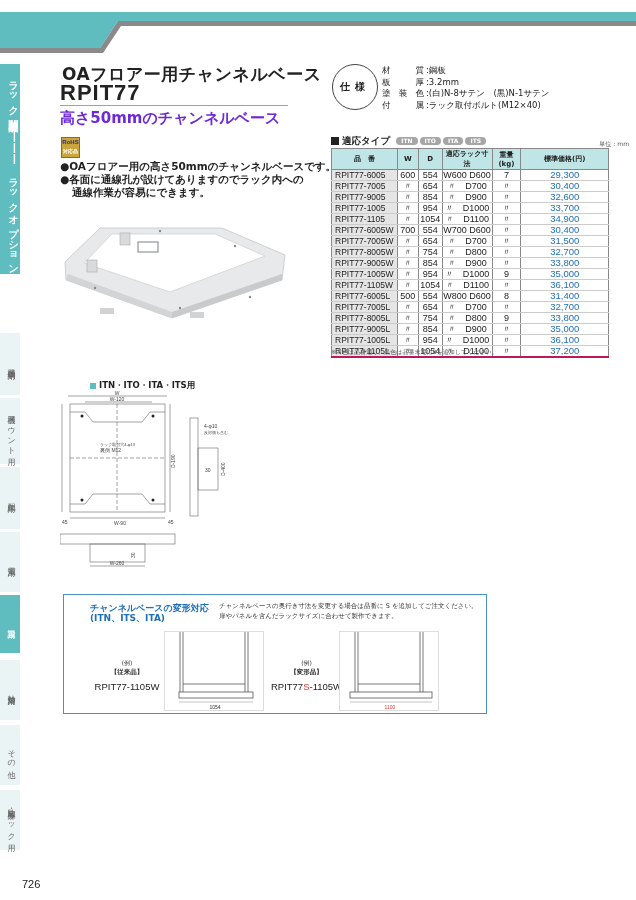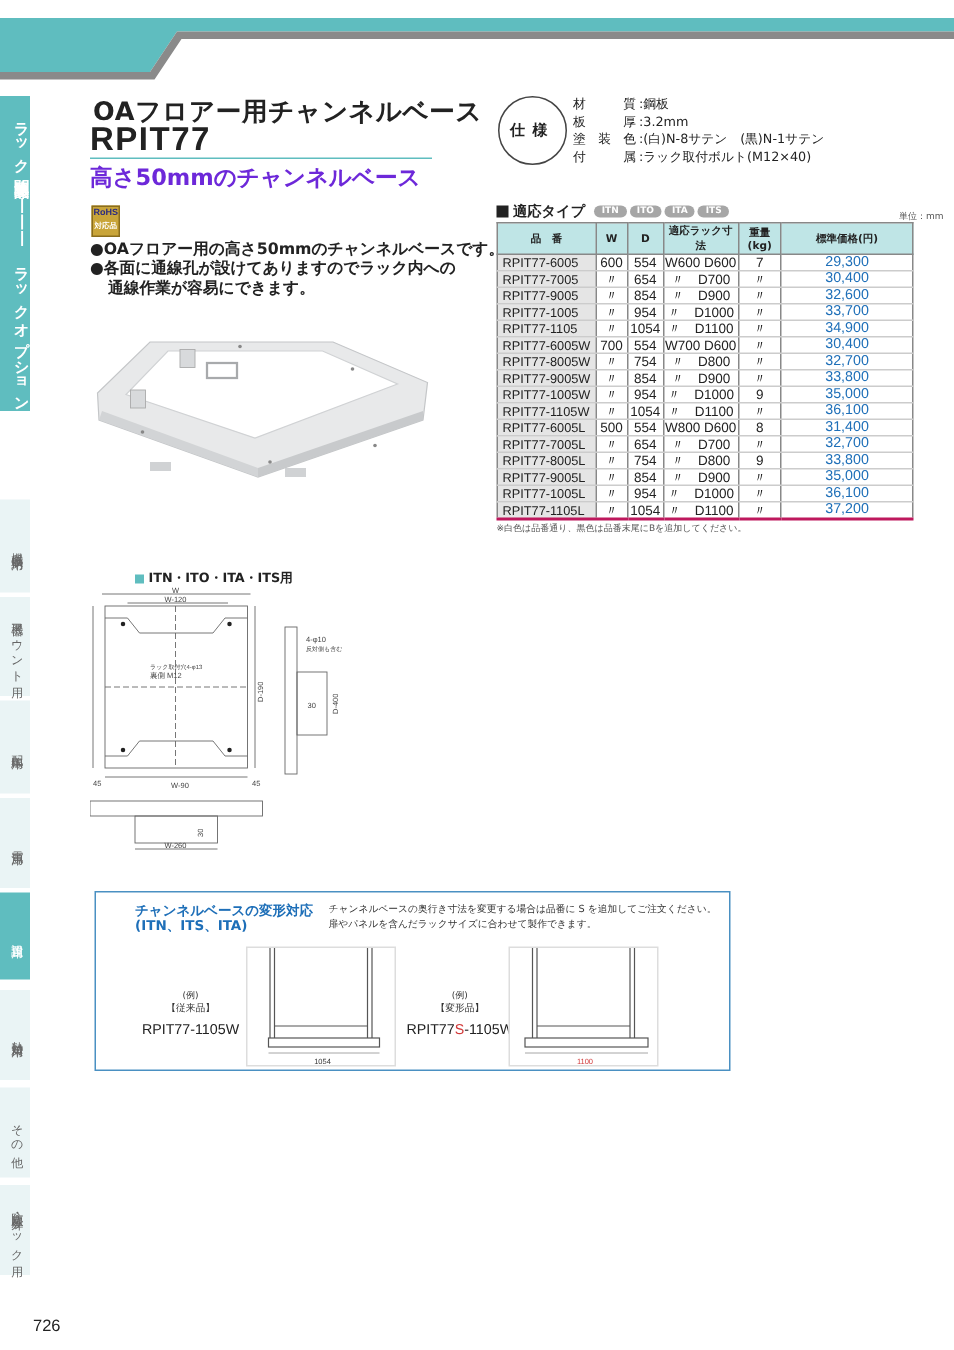--- a/index.html
+++ b/index.html
@@ -54,21 +54,21 @@
   .draw-title { position: absolute; left: 62px; top: 380px; font-size: 8.5px; font-weight: bold; display: flex; align-items: center; padding-left: 28px; }
   .draw-title .sq { width: 6px; height: 6px; background: #5fbdbf; margin-right: 3px; }
   .drawing { position: absolute; left: 60px; top: 388px; width: 240px; height: 180px; }
 
   
   .var-box { position: absolute; left: 63px; top: 594px; width: 424px; height: 120px; border: 1.5px solid #4a90c2; }
   .var-title { position: absolute; left: 26px; top: 8px; font-size: 9px; font-weight: bold; color: #1e6fb8; line-height: 10px; }
   .var-desc { position: absolute; left: 155px; top: 7px; font-size: 6.5px; color: #333; line-height: 9.5px; }
   .ex { position: absolute; text-align: center; }
   .ex .e1 { font-size: 6px; color: #333; }
-  .ex .e2 { font-size: 6.5px; font-weight: normal; color: #333; }
+  .ex .e2 { font-size: 6.5px; font-weight: bold; color: #333; }
   .ex .e3 { font-size: 9.5px; font-family: "Liberation Sans", sans-serif; color: #222; margin-top: 4px; }
   .ex .e3 .red { color: #d23a3a; }
   .mini { position: absolute; width: 100px; height: 80px; border: 1px solid #ddd; background: #fff; }
 </style>
 </head>
 <body>
 
 <div class="hdr">
   <svg width="636" height="60" viewBox="0 0 636 60">
     <polygon points="0,12 636,12 636,21 118,21 100,48 0,48" fill="#5fbdbf"></polygon>
@@ -243,20 +243,28 @@
         <td>〃</td>
         <td class="price">34,900</td>
       </tr>
       <tr class="grp">
         <td class="model">RPIT77-6005W</td>
         <td>700</td>
         <td>554</td>
         <td>W700 D600</td>
         <td>〃</td>
         <td class="price">30,400</td>
+      </tr>
+      <tr>
+        <td class="model">RPIT77-7005W</td>
+        <td>〃</td>
+        <td>654</td>
+        <td>〃　D700</td>
+        <td>〃</td>
+        <td class="price">31,500</td>
       </tr>
       <tr>
         <td class="model">RPIT77-8005W</td>
         <td>〃</td>
         <td>754</td>
         <td>〃　D800</td>
         <td>〃</td>
         <td class="price">32,700</td>
       </tr>
       <tr>

